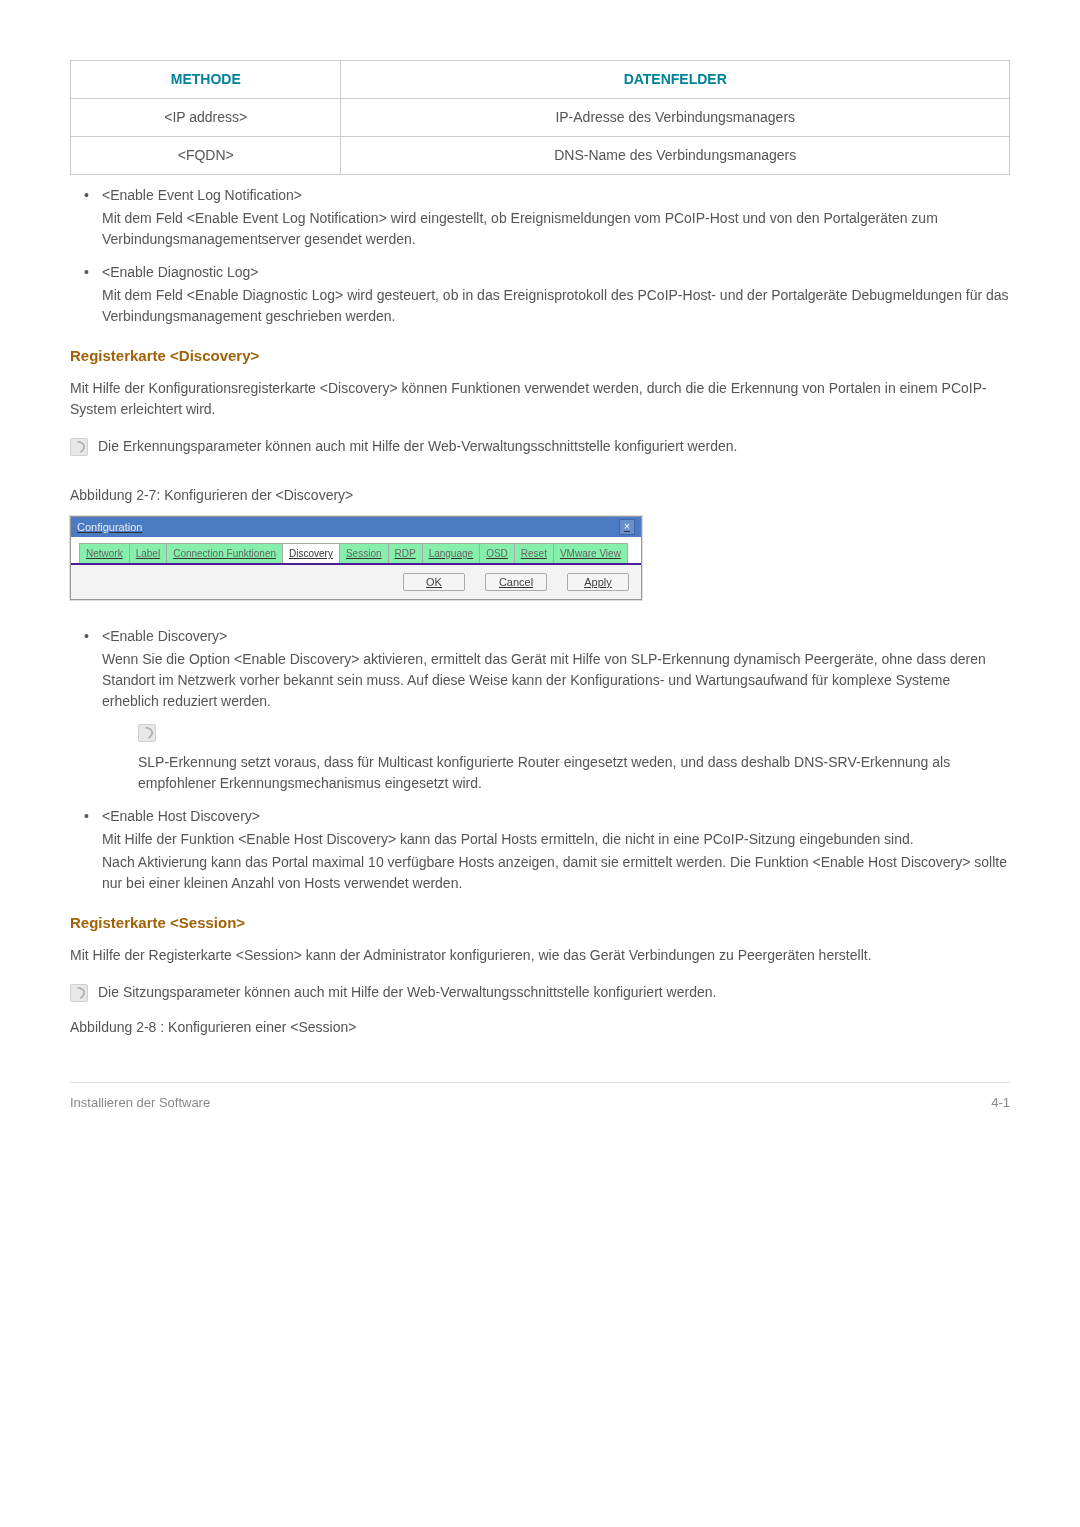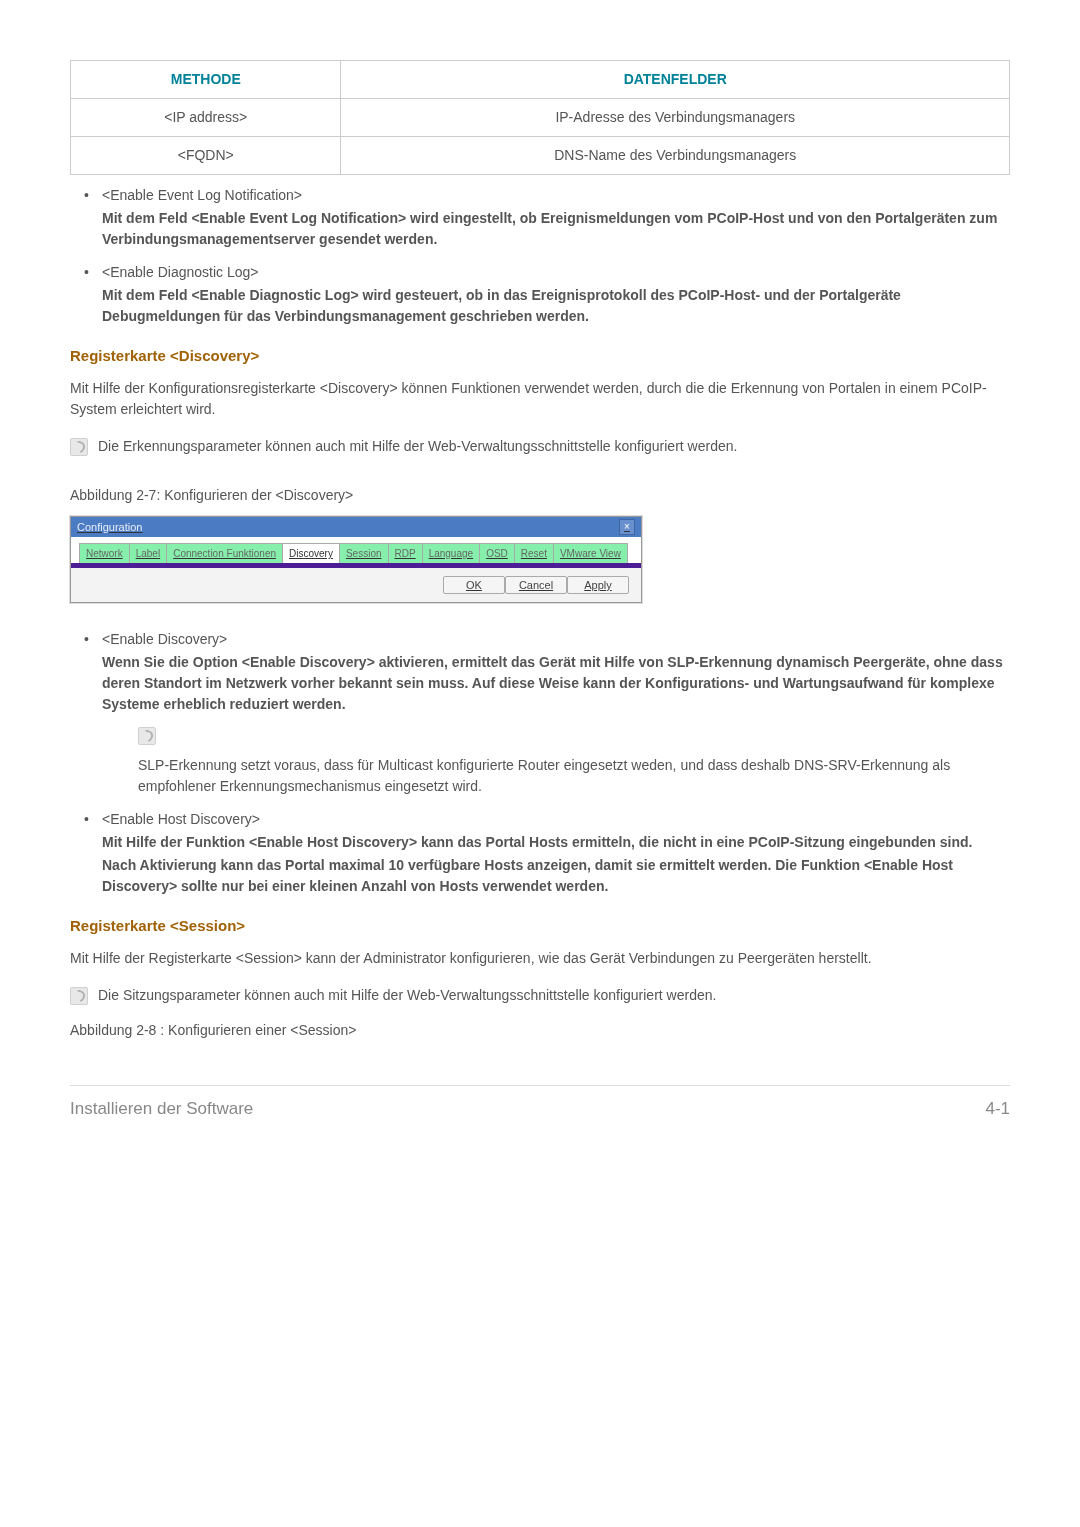--- a/index.html
+++ b/index.html
@@ -49,21 +49,20 @@
   left: 0;
   top: 0;
   color: #555;
 }
 ul.bullets .bullet-term {
   color: #555;
 }
 ul.bullets .bullet-desc {
   color: #555;
   margin-top: 2px;
-  font-weight: bold;
 }
 h3.section-heading {
   font-size: 15px;
   margin: 18px 0 10px 0;
   color: #a16207;
 }
 .para {
   color: #555;
   margin: 6px 0 16px 0;
 }
@@ -181,42 +180,42 @@
   padding-right: 12px;
   font-size: 11px;
 }
 .dialog-checkbox {
   width: 13px;
   height: 13px;
 }
 .dialog-buttons {
   display: flex;
   justify-content: flex-end;
-  gap: 0;
+  gap: 20px;
   padding: 8px 12px;
   background: #f3f3f3;
-  border-top: 5px solid #4c1d95;
+  border-top: 2px solid #4c1d95;
 }
 .dialog-btn {
   min-width: 62px;
   padding: 2px 10px;
   font-size: 11px;
   background: #f5f5f5;
   border: 1px solid #aaa;
   border-radius: 2px;
   color: #444;
 }
 .footer {
   margin-top: 44px;
   padding-top: 10px;
   border-top: 1px solid #ddd;
   display: flex;
   justify-content: space-between;
   color: #888;
-  font-size: 17px;
+  font-size: 13px;
 }
 .indent-note {
   margin: 10px 0 10px 36px;
 }
 </style>
 </head>
 <body>
 
 <table class="methods-table">
   <tbody>

